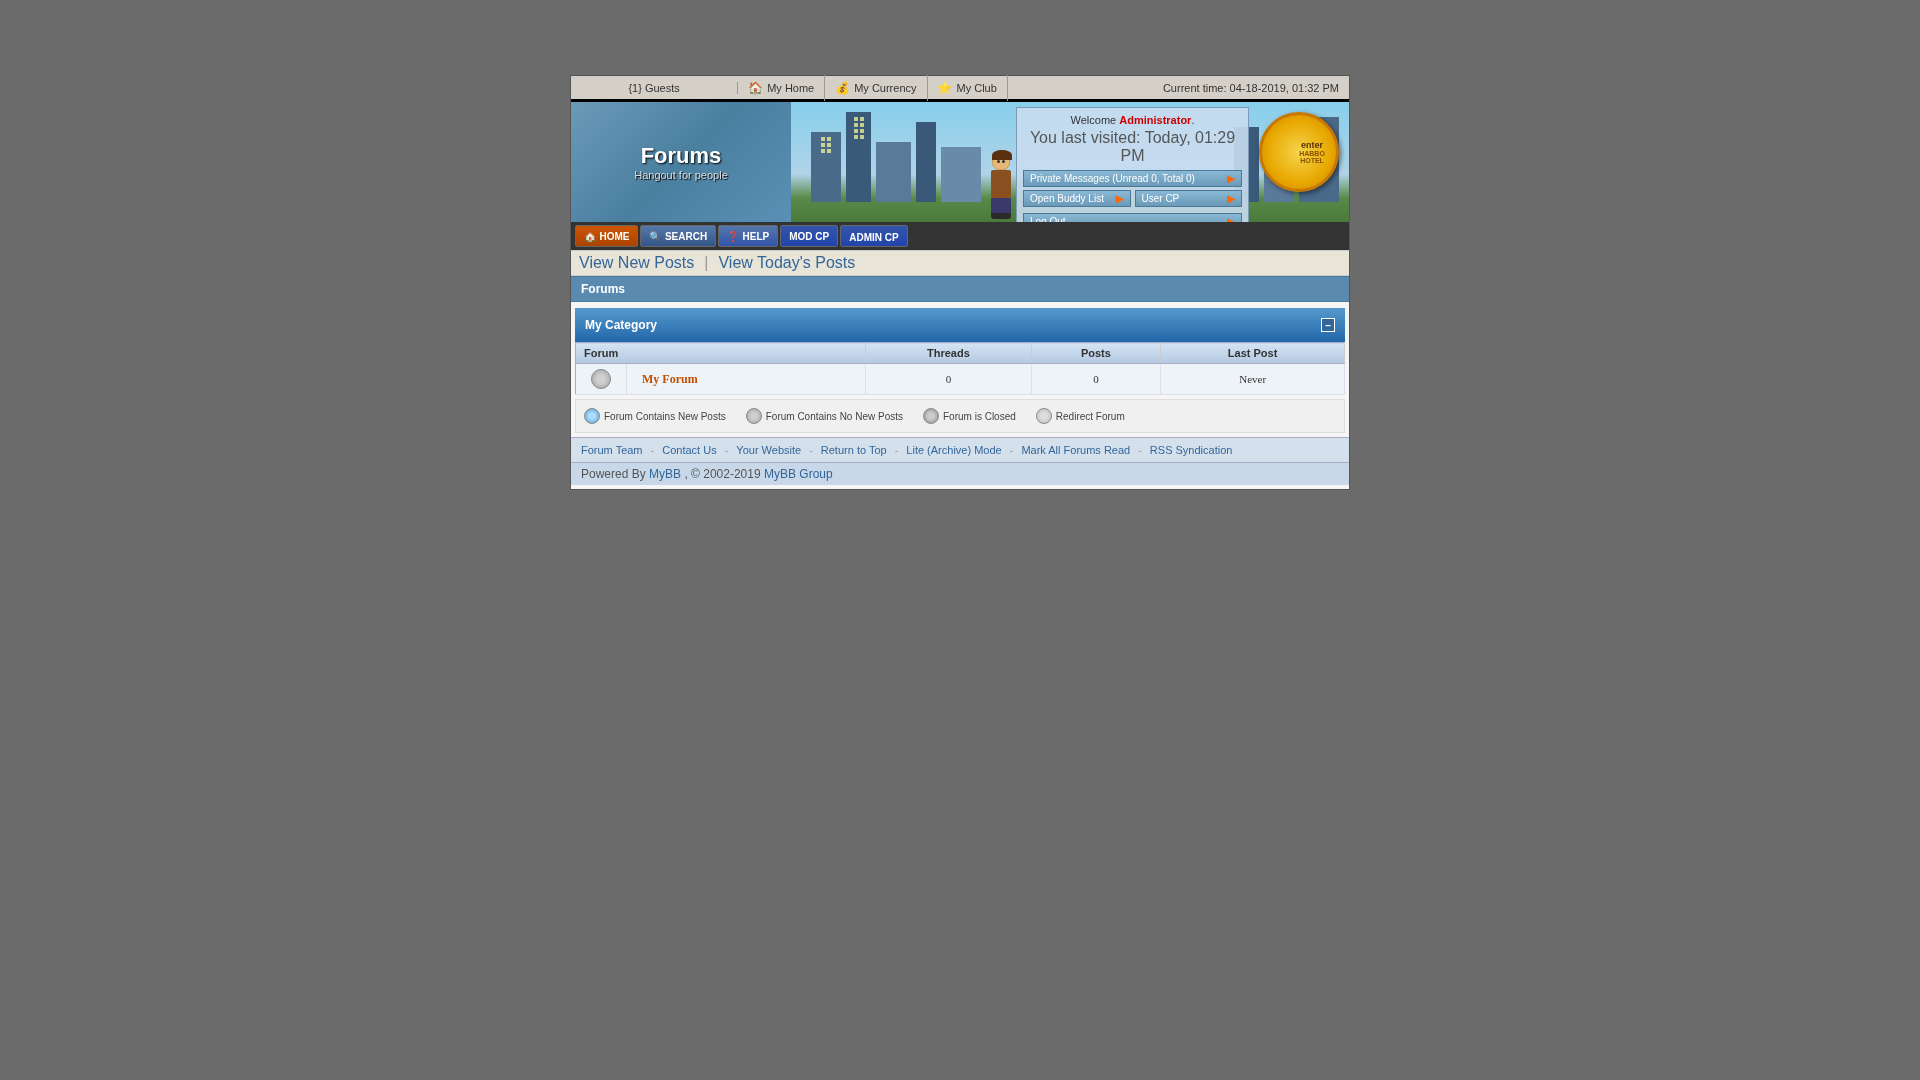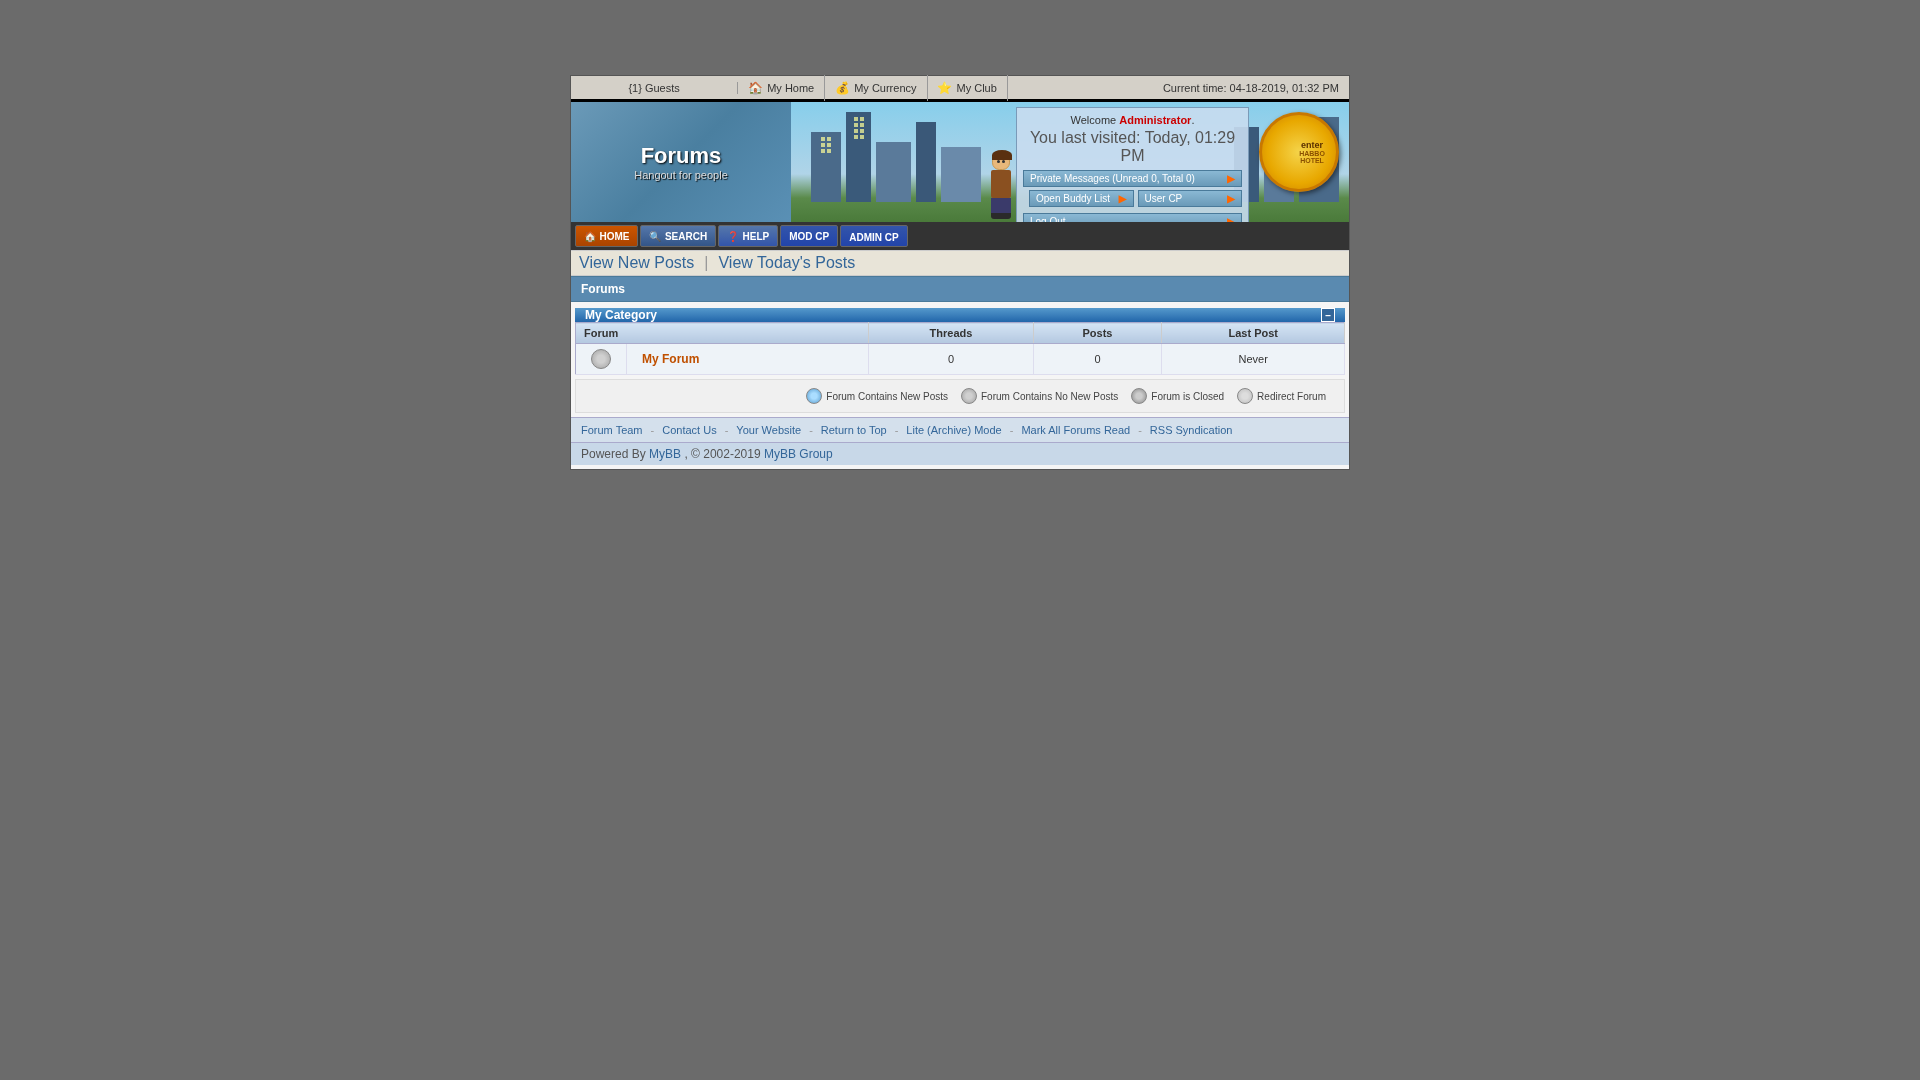--- a/index.html
+++ b/index.html
@@ -290,21 +290,21 @@
       padding: 5px 10px;
       border-top: 1px solid #4a7a9a;
       border-bottom: 1px solid #4a7a9a;
     }
     
     .category-header {
       background: linear-gradient(to bottom, #5599cc, #2266aa);
       color: #fff;
       font-size: 12px;
       font-weight: bold;
-      padding: 0 10px;
+      padding: 10px 10px;
       display: flex;
       justify-content: space-between;
       align-items: center;
       margin: 6px 4px 0 4px;
     }
     .category-collapse {
       width: 14px;
       height: 14px;
       background: #336699;
       border: 1px solid #fff;
@@ -331,20 +331,21 @@
       border-bottom: 1px solid #aac;
       border-right: 1px solid #ccc;
     }
     .forum-table th.center { text-align: center; }
     .forum-table td {
       padding: 5px 15px;
       border-bottom: 1px solid #dde;
       border-right: 1px solid #dde;
       font-size: 11px;
       vertical-align: middle;
+      font-family: Liberation Serif, serif;
     }
     .forum-table tr.forum-row { background: #eef3f8; }
     .forum-icon {
       width: 20px;
       height: 20px;
       border-radius: 50%;
       background: radial-gradient(circle, #d0d0d0 30%, #a0a0a0 100%);
       border: 1px solid #888;
       display: inline-block;
       vertical-align: middle;
@@ -352,30 +353,29 @@
     .forum-name-link {
       color: #c05000;
       text-decoration: none;
       font-weight: bold;
       font-size: 12px;
     }
     .forum-td-center { text-align: center; }
     
     .legend {
       display: flex;
-      gap: 13px;
-      padding: 8px 18px;
+      gap: 20px;
+      padding: 8px 8px;
       font-size: 10px;
       color: #444;
       align-items: center;
       flex-wrap: wrap;
       background: #f0f0f0;
       border: 1px solid #ddd;
       margin: 4px 4px;
-      justify-content: flex-end;
     }
     .legend-item {
       display: flex;
       align-items: center;
       gap: 4px;
     }
     .legend-icon {
       width: 16px;
       height: 16px;
       border-radius: 50%;
@@ -509,21 +509,21 @@
       <div class="welcome-panel">
         <div class="welcome-panel-header">
           <span>Welcome</span>
           <a class="admin-link">Administrator</a>.
         </div>
         <div class="welcome-panel-visited">You last visited: Today, 01:29 PM</div>
         <div class="welcome-panel-btn">
           <span>Private Messages (Unread 0, Total 0)</span>
           <span class="arrow">▶</span>
         </div>
-        <div style="display:flex; gap:4px;margin-left:6px;">
+        <div style="display:flex; gap:4px;">
           <div class="welcome-panel-btn" style="flex:1;">
             <span>Open Buddy List</span>
             <span class="arrow">▶</span>
           </div>
           <div class="welcome-panel-btn" style="flex:1;">
             <span>User CP</span>
             <span class="arrow">▶</span>
           </div>
         </div>
         <div class="welcome-panel-btn" style="margin-top:3px;">

